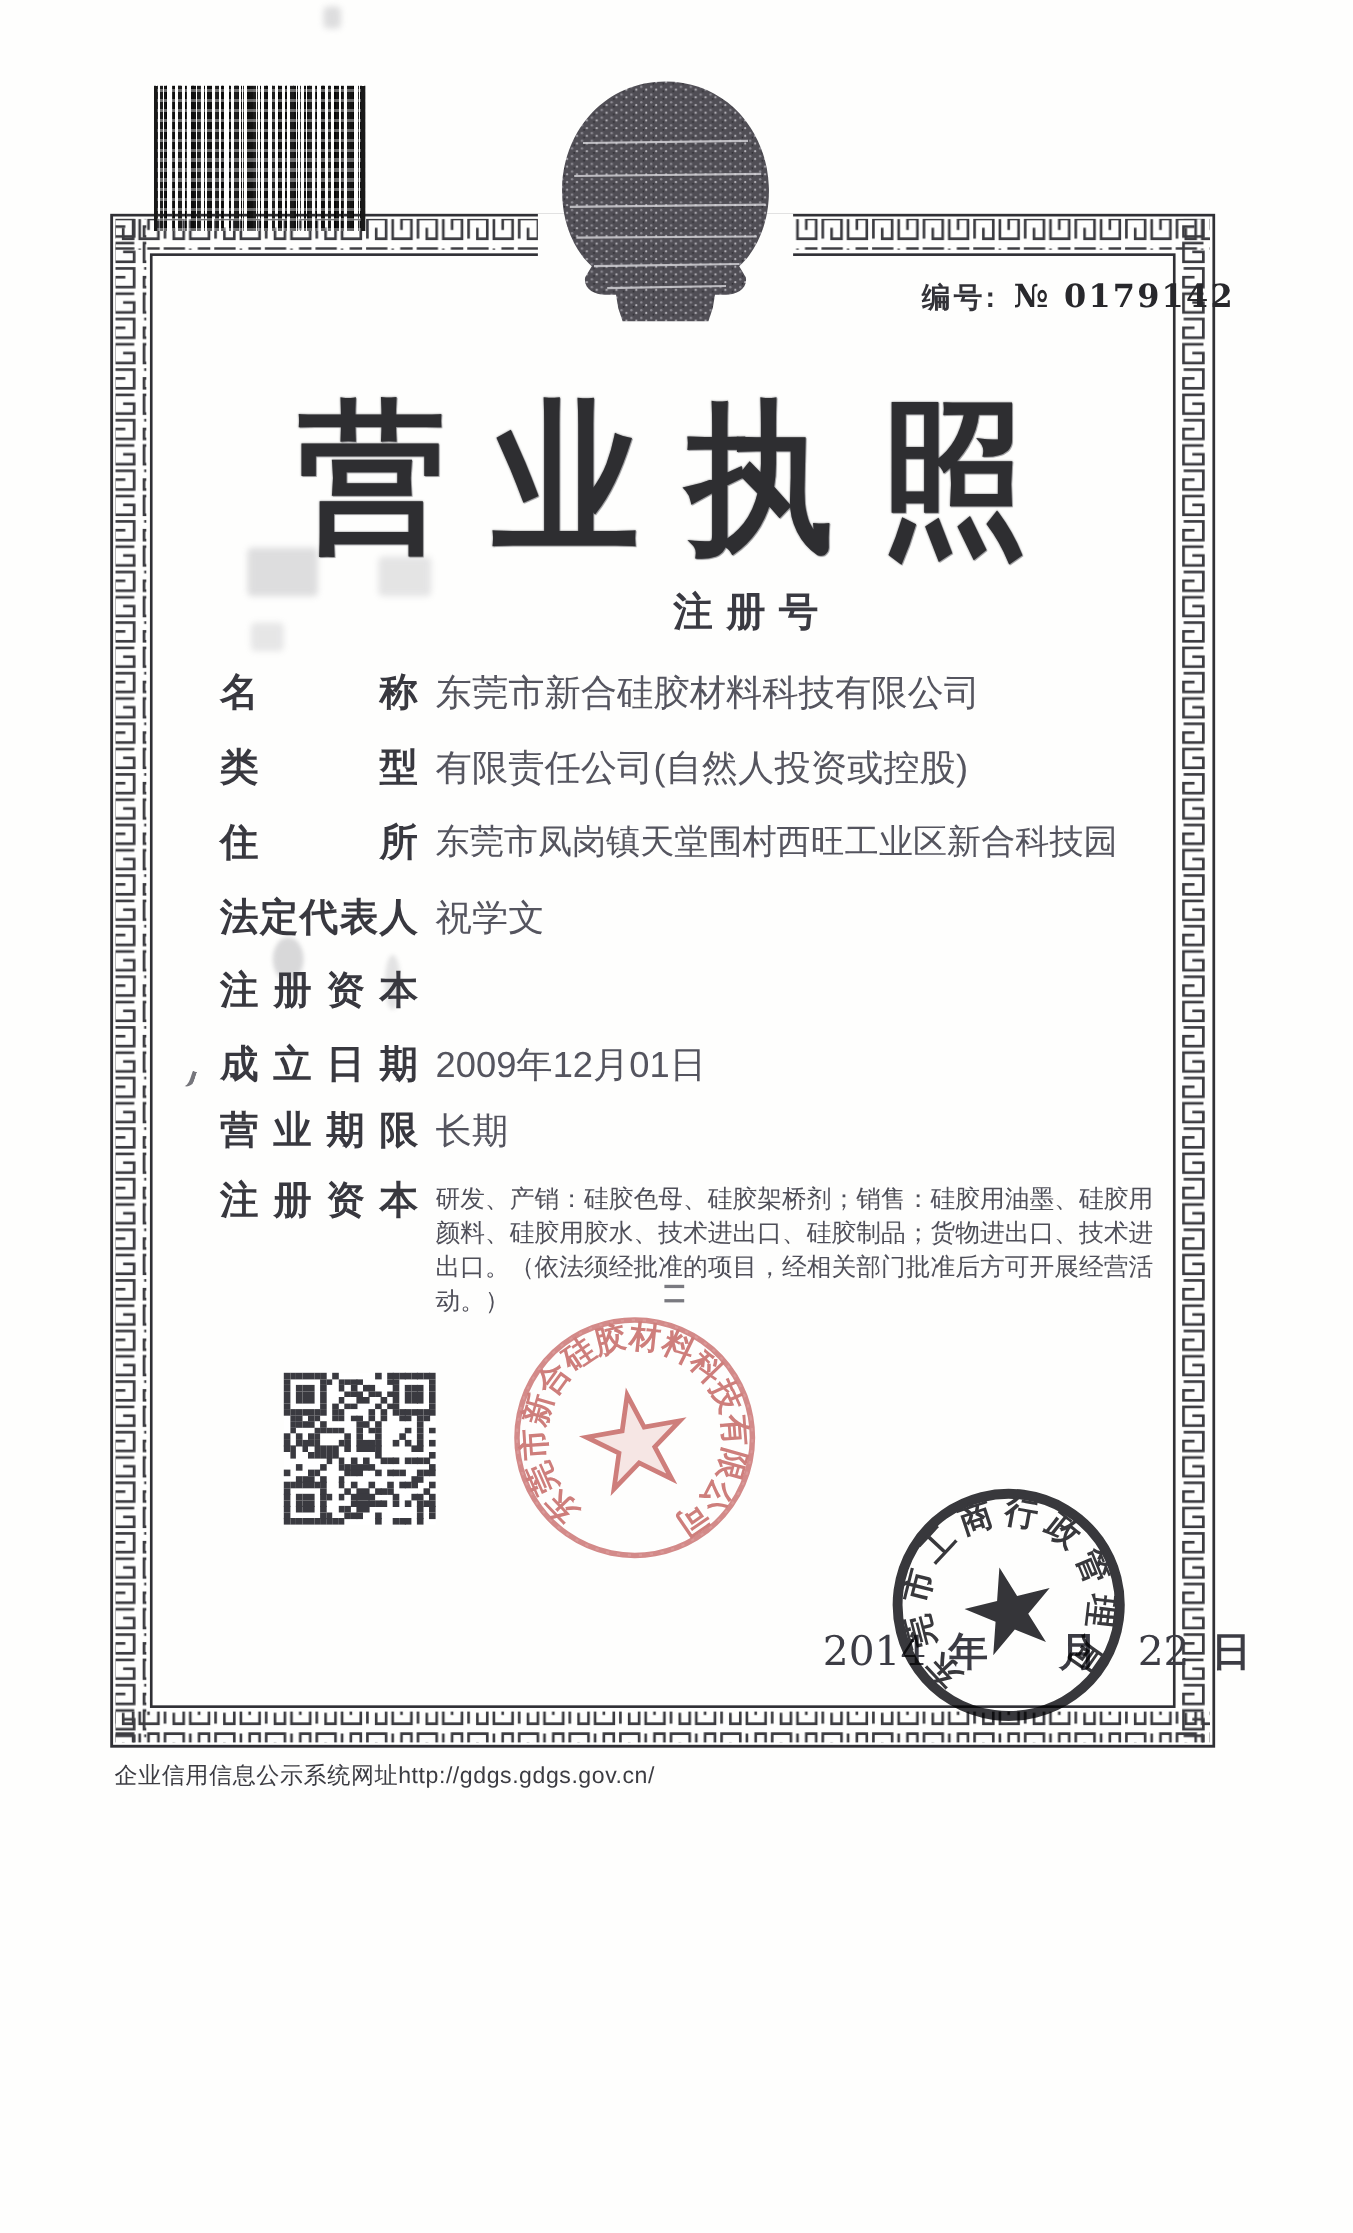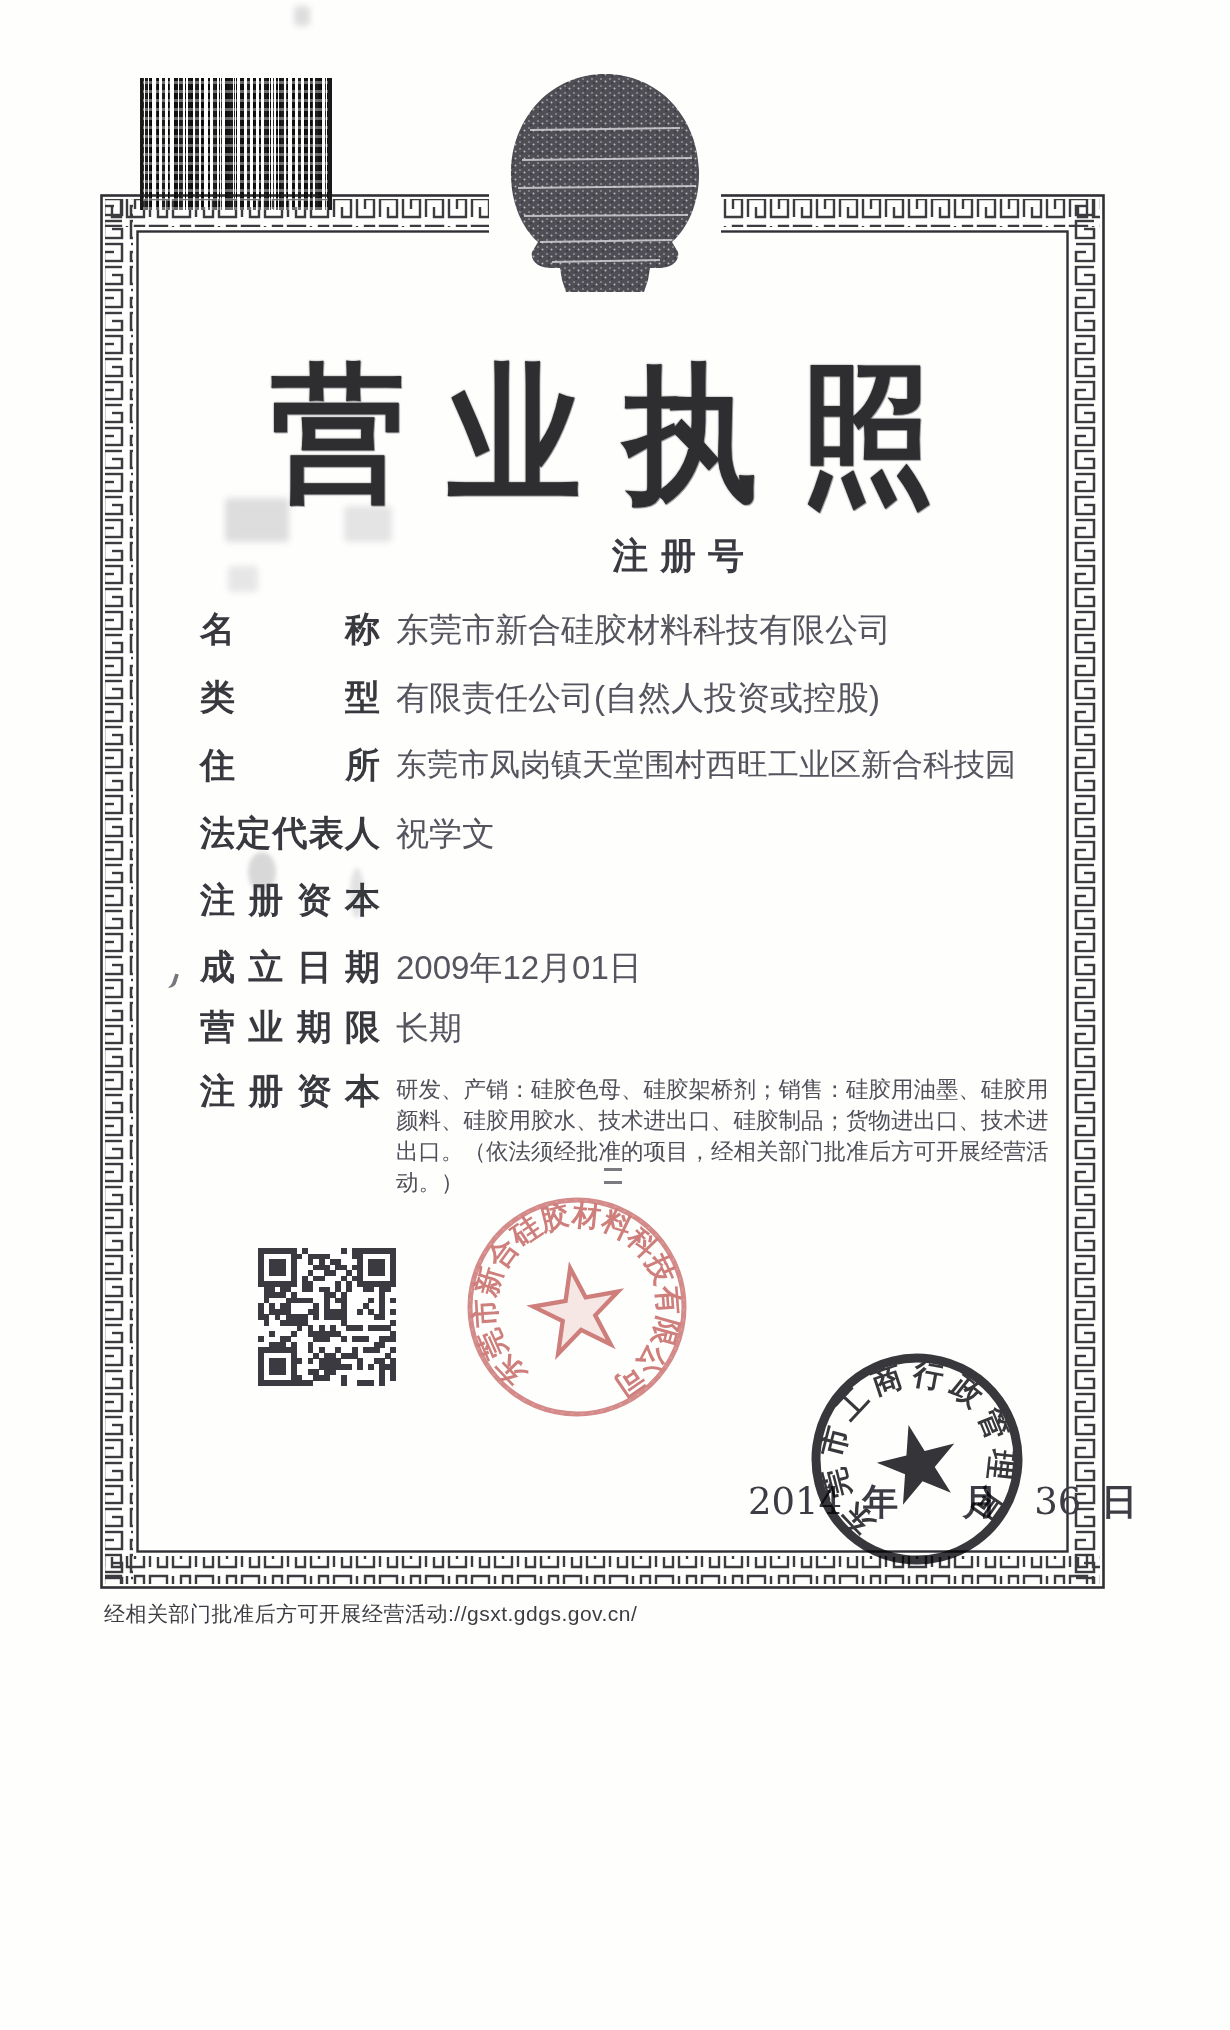--- a/index.html
+++ b/index.html
@@ -122,20 +122,24 @@
     <g stroke="#d9d8dc" stroke-width="2" opacity=".8">
       <line x1="30" y1="60" x2="180" y2="58"></line>
         <line x1="22" y1="90" x2="192" y2="88"></line>
       <line x1="18" y1="118" x2="196" y2="116"></line>
         <line x1="24" y1="146" x2="188" y2="145"></line>
       <line x1="40" y1="172" x2="172" y2="170"></line>
         <line x1="52" y1="192" x2="160" y2="190"></line>
     </g>
   </svg>
 
+  <div class="serial">
+    <span class="lab">编号:</span>
+    <span class="no">№ 0179142</span>
+  </div>
 
   <div class="title">营业执照</div>
 
   <div class="regline">
     <span class="lab">注册号</span>
   </div>
 
   <div class="fields">
     <div class="frow" style="top:0">
       <span class="flabel">名称</span>
@@ -494,32 +498,32 @@
         <path d="M0,-42 L9.4,-13 L39.9,-13 L15.3,5 L24.7,34 L0,16 L-24.7,34 L-15.3,5 L-39.9,-13 L-9.4,-13 Z" fill="rgba(214,138,136,.25)" stroke="#c4615f" stroke-width="4"></path>
       </g>
     </g>
   </svg>
 
 
   <div class="dateline">
     <span class="d">2014</span>
     <span class="u">年</span>
     <span class="u" style="margin-left:44px">月</span>
-    <span class="d" style="margin-left:16px">36</span>
+    <span class="d" style="margin-left:16px">22</span>
     <span class="u">日</span>
   </div>
 
   <svg class="black-stamp" width="230" height="230" viewBox="0 0 230 230">
     <g transform="rotate(-14 115 115)" fill="none">
       <circle cx="115" cy="115" r="101" stroke="#222226" stroke-width="9"></circle>
       <path id="stampArc" d="M 62.7,167.3 A 74,74 0 1 1 167.3,167.3 A 74,74 0 0 1 62.7,167.3" fill="none"></path>
       <text font-size="30" font-weight="bold" fill="#222226" letter-spacing="7" font-family="'Liberation Sans','DejaVu Sans',sans-serif">
         <textPath href="#stampArc" startOffset="2">东莞市工商行政管理局</textPath>
       </text>
       <g transform="translate(115,122)">
         <path d="M0,-42 L9.4,-13 L39.9,-13 L15.3,5 L24.7,34 L0,16 L-24.7,34 L-15.3,5 L-39.9,-13 L-9.4,-13 Z" fill="#1f1f23"></path>
       </g>
     </g>
   </svg>
 
-  <div class="footer-left">经相关部门批准后方可开展经营活动://gsxt.gdgs.gov.cn/</div>
+  <div class="footer-left">企业信用信息公示系统网址http://gdgs.gdgs.gov.cn/</div>
 
 </div>
 
 </body></html>

